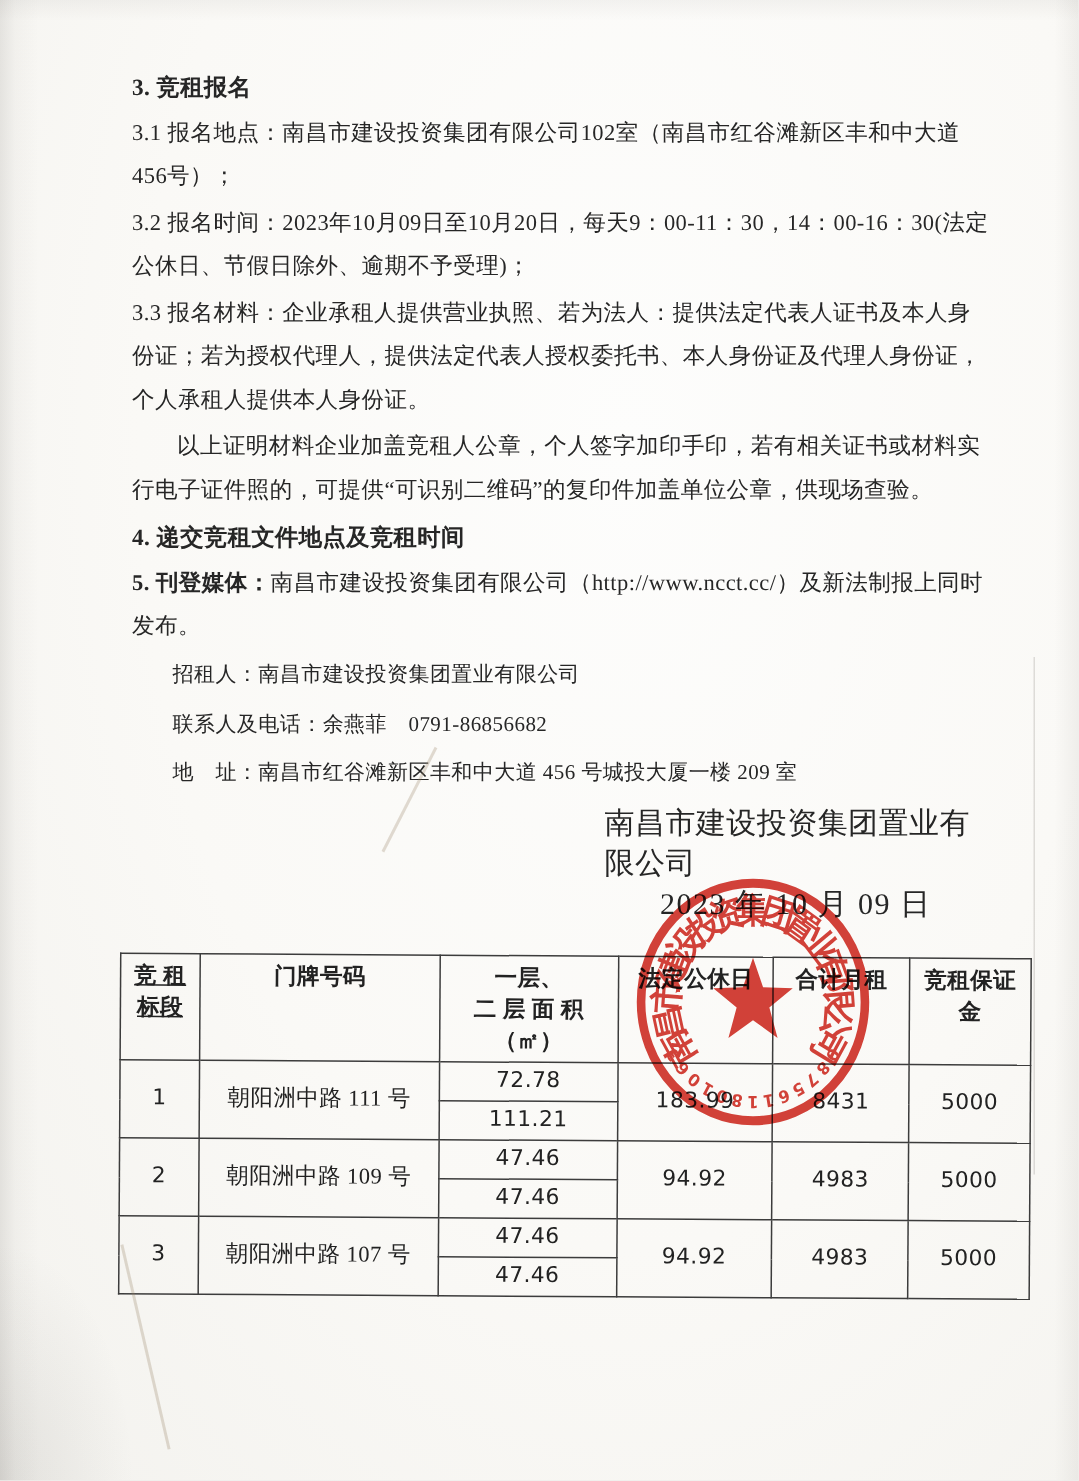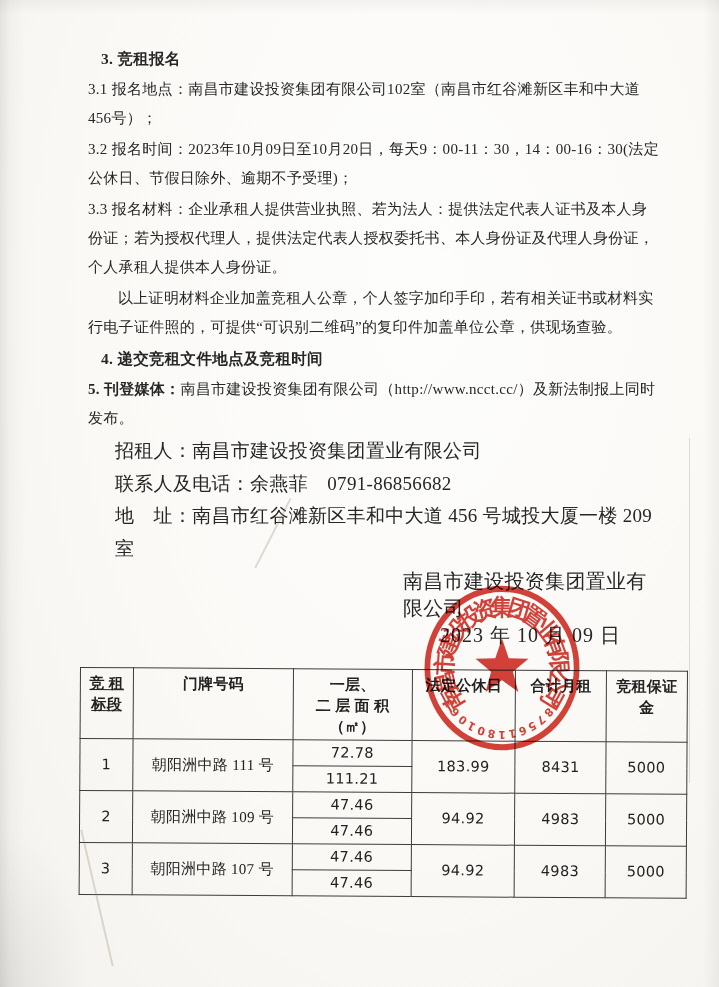--- a/index.html
+++ b/index.html
@@ -15,24 +15,24 @@
       linear-gradient(90deg, rgba(60,55,50,0.10) 0px, rgba(60,55,50,0.03) 10px, rgba(0,0,0,0) 26px),
       linear-gradient(270deg, rgba(60,55,50,0.06) 0px, rgba(0,0,0,0) 16px),
       linear-gradient(180deg, rgba(60,55,50,0.05) 0px, rgba(0,0,0,0) 14px),
       radial-gradient(ellipse at 58% 30%, #fdfdfc 0%, #faf9f6 55%, #f3f2ee 100%);
   }
   .doc-body{
     position:absolute;left:88px;top:44px;width:572px;
     font-size:15px;line-height:29px;letter-spacing:0.3px;
   }
   .doc-body p{margin:0 0 2px 0;}
-  .doc-body h3{margin:0 0 2px 13px;font-size:15.5px;line-height:29px;font-weight:bold;}
+  .doc-body h3{margin:0 0 2px 0;font-size:15.5px;line-height:29px;font-weight:bold;}
   .para-note{text-indent:2em;}
   .p5 b{font-weight:bold;}
-  .contact{padding-left:27px;line-height:32.5px;font-size:19px;}
+  .contact{padding-left:27px;line-height:32.5px;font-size:14px;}
   .contact p{margin:0;}
   .signature{margin-top:3px;font-size:20px;line-height:27px;}
   .sig-company{margin-left:315px;}
   .sig-date{margin-left:352px;letter-spacing:1px;}
 
   
   .seal{
     position:absolute;left:420px;top:581px;width:164px;height:174px;
     opacity:0.88;mix-blend-mode:multiply;z-index:5;pointer-events:none;
     filter:blur(0.2px);

